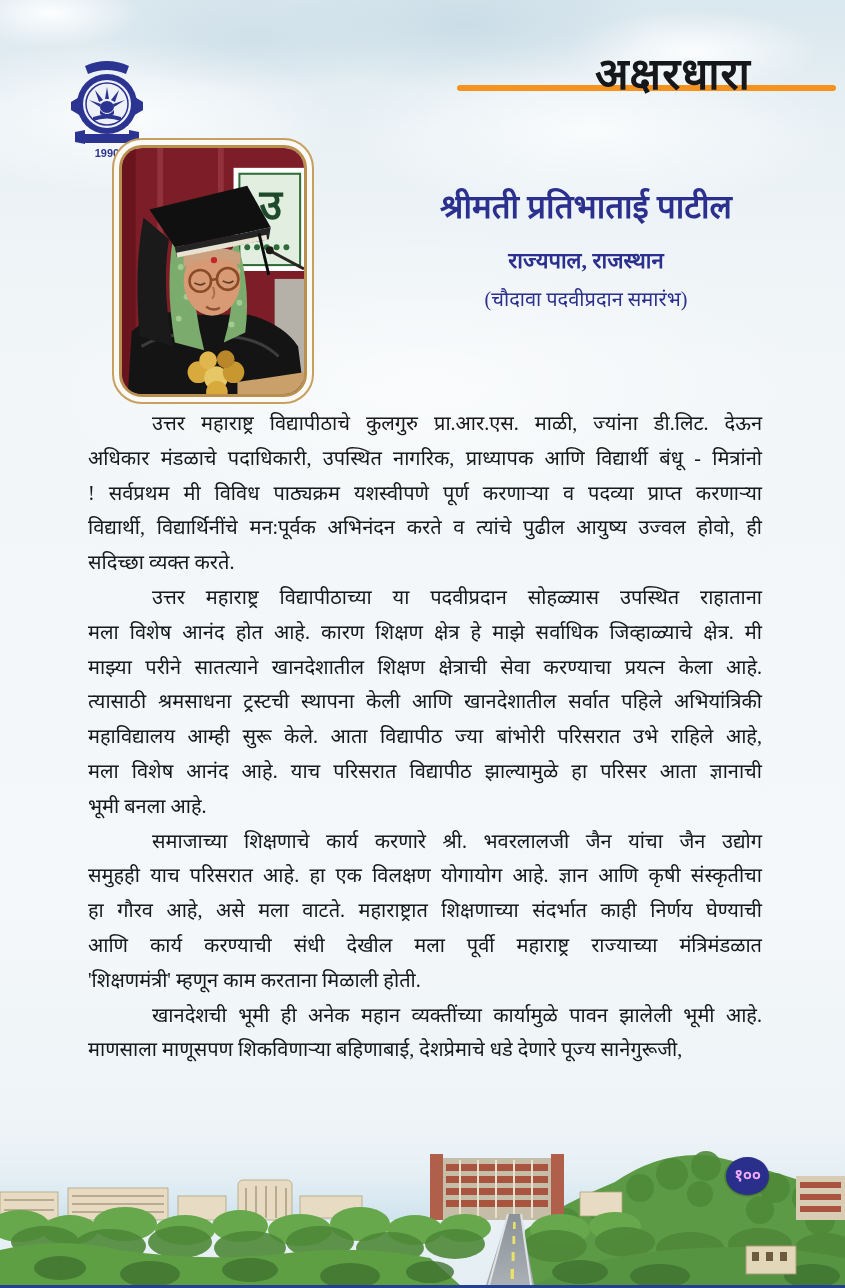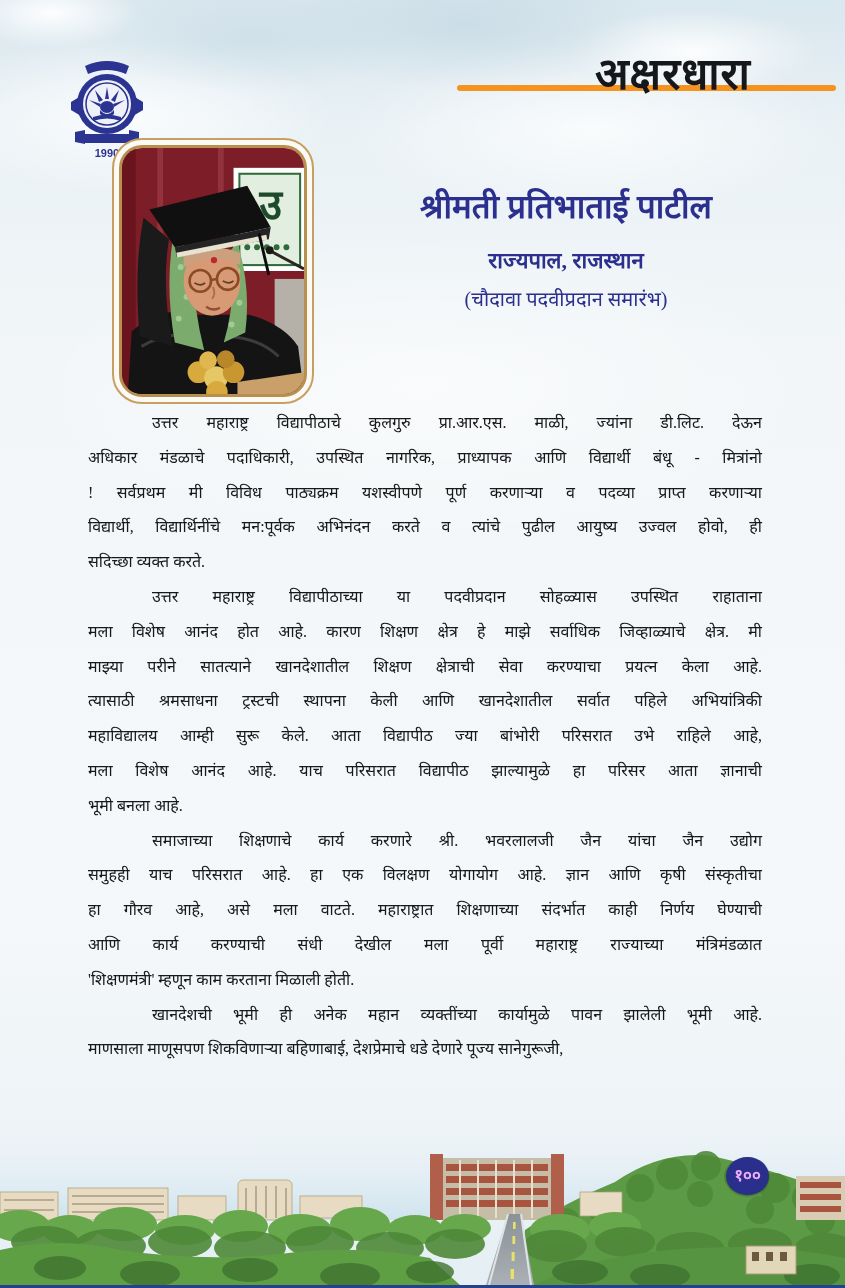--- a/index.html
+++ b/index.html
@@ -26,29 +26,29 @@
 
   
   .photoframe{position:absolute; left:112px; top:138px; width:202px; height:266px;
     border:2px solid #c79f60; border-radius:30px; background:#fbfaf6; padding:5px;
     box-sizing:border-box; z-index:2;}
   .photoinner{width:100%; height:100%; border:3px solid #b98f4e; border-radius:23px;
     overflow:hidden; box-sizing:border-box;}
   .photoinner svg{display:block; width:100%; height:100%;}
 
   
-  .titleblock{position:absolute; left:322px; top:188px; width:488px; text-align:center;
+  .titleblock{position:absolute; left:342px; top:188px; width:488px; text-align:center;
     color:#2b2f8e; z-index:2;}
   .pname{font-size:33px; font-weight:bold; line-height:1.2; margin-bottom:16px;}
   .prole{font-size:22px; font-weight:bold; margin-bottom:11px;}
   .poccasion{font-size:20px; font-weight:normal;}
 
   
   .bodytext{position:absolute; left:88px; top:406px; width:674px; z-index:2;
-    font-size:16px; color:#17181a;}
+    font-size:20px; color:#17181a;}
   .bline{line-height:34.8px; height:34.8px; text-align:justify; text-align-last:justify;}
   .bline.first{text-indent:64px;}
   .bline.last{text-align-last:left;}
 
   
   .landscape{position:absolute; left:0; bottom:3px; width:845px; height:155px; z-index:1; display:block;}
   .bottomstrip{position:absolute; left:0; bottom:0; width:845px; height:3px; background:#23418e; z-index:2;}
   .pagebadge{position:absolute; left:726px; top:1157px; width:43px; height:38px;
     background:#2a2f8c; border-radius:50%; color:#f0abfc; font-size:17px; font-weight:bold;
     text-align:center; line-height:38px; z-index:3; box-shadow:0 1px 2px rgba(0,0,0,.35);}

